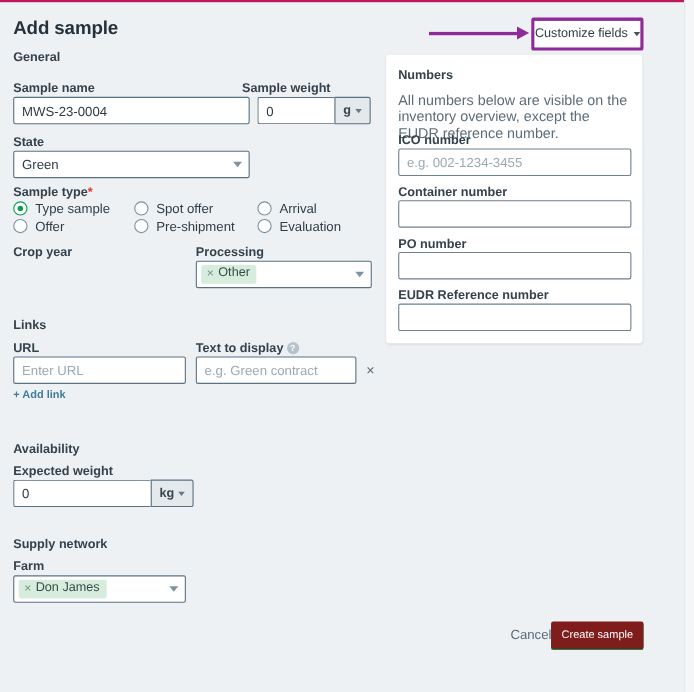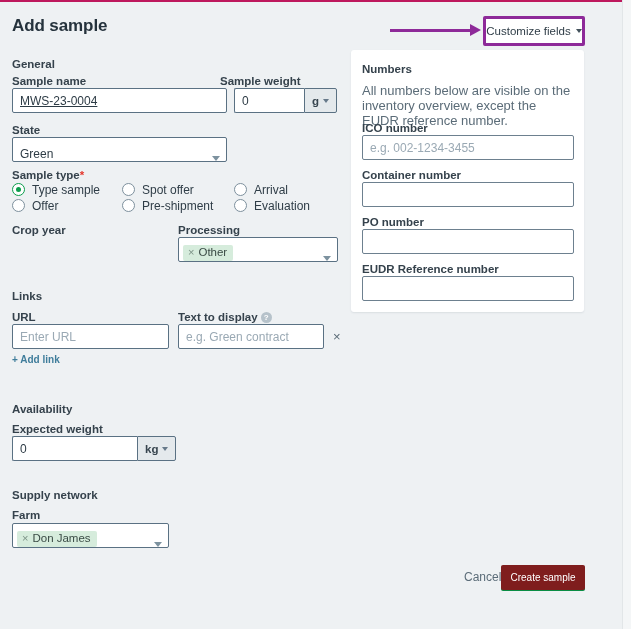--- a/index.html
+++ b/index.html
@@ -74,21 +74,21 @@
   .inp-light { border: 1px solid #6d808f; }
 
   
   .selbox {
     position: absolute;
     border: 1px solid #5a7183;
     background: #fff;
     border-radius: 2px;
     height: 25px;
     display: flex;
-    align-items: flex-end;
+    align-items: center;
     padding: 0 6px 0 7px;
     font-size: 12px;
     color: #2d3b45;
   }
   .selbox .caret {
     margin-left: auto;
     width: 0; height: 0;
     border-left: 4.5px solid transparent;
     border-right: 4.5px solid transparent;
     border-top: 5px solid #7d929f;
@@ -274,24 +274,24 @@
     box-shadow: 0 1px 0 #0a8d44;
   }
 </style>
 </head>
 <body>
 
 <div class="page">
 
   <div class="title">Add sample</div>
 
-  <div class="section-head" style="left:12px; top:56px;">General</div>
+  <div class="section-head" style="left:12px; top:44px;">General</div>
 
   <div class="flabel" style="left:12px; top:73px;">Sample name</div>
-  <input class="inp" style="left: 12px; top: 86px; width: 215px; text-decoration: underline;" value="MWS-23-0004">
+  <input class="inp" style="left: 12px; top: 86px; width: 215px;" value="MWS-23-0004">
 
   <div class="flabel" style="left:220px; top:73px;">Sample weight</div>
   <div class="unit-wrap" style="left:234px; top:86px;">
     <input class="unit-input" style="width: 70px;" value="0">
     <div class="unit-btn">
       <span>g</span>
       <span class="caret2"></span>
     </div>
   </div>
 

